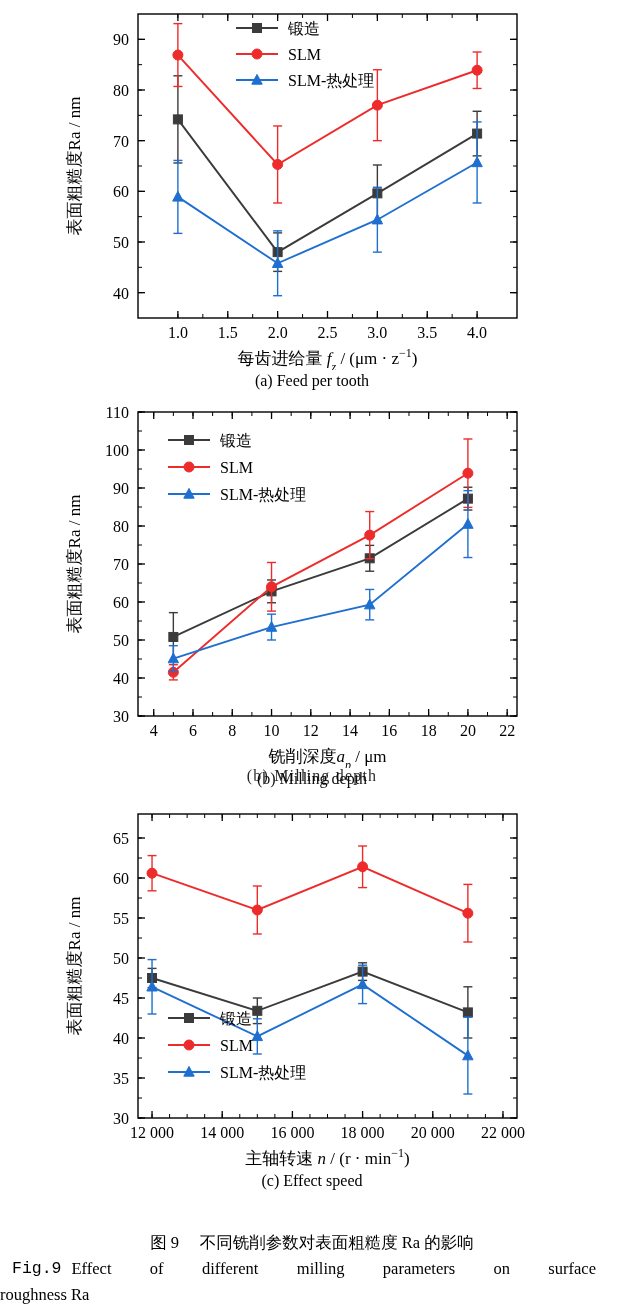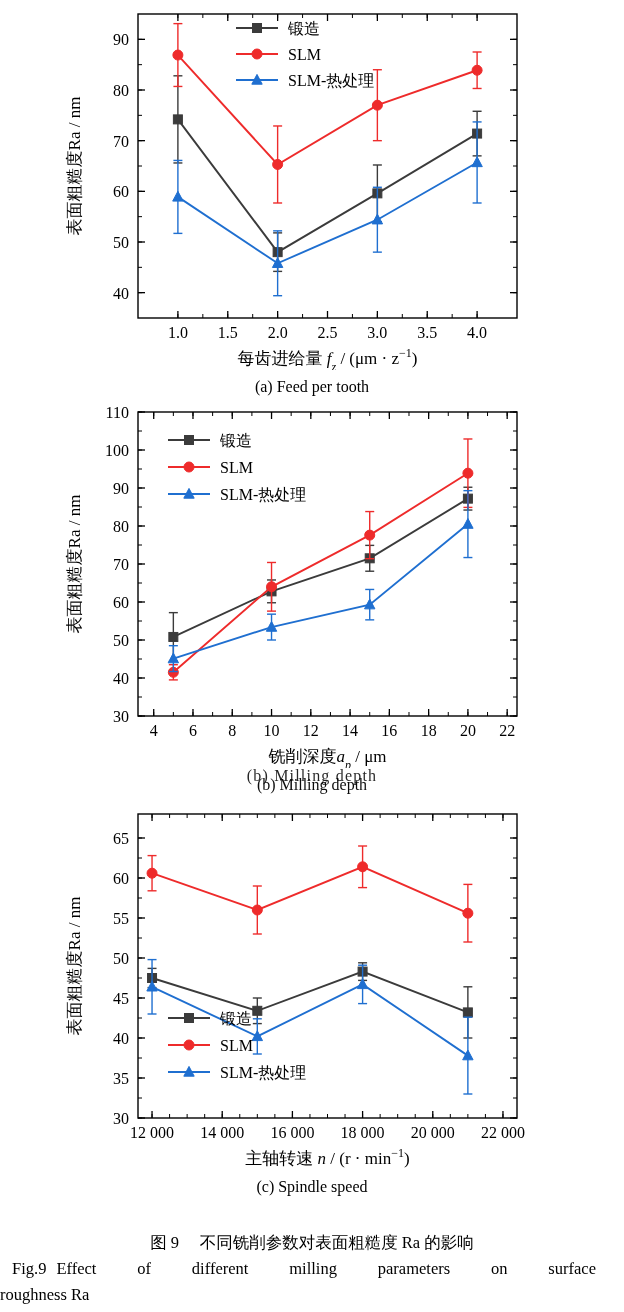--- a/index.html
+++ b/index.html
@@ -39,40 +39,40 @@
   .legend-label {
     font-family: "Liberation Serif", serif;
     font-size: 16px;
     fill: #000;
   }
   .subcap {
     text-align: center;
     font-family: "Liberation Serif", serif;
     font-size: 16px;
     color: #000;
-    margin-top: 8px;
+    margin-top: 2px;
   }
   .caption-block {
     position: absolute;
     left: 0;
     width: 624px;
     bottom: 4px;
     font-family: "Liberation Serif", serif;
     font-size: 16.5px;
     line-height: 26px;
     color: #000;
   }
   .cap-line1 {
     text-align: center;
   }
   .cap-line2 {
     display: flex;
     padding-left: 12px;
   }
-  .cap-line2 .lbl { white-space: nowrap; padding-right: 10px; }
+  .cap-line2 .lbl { white-space: nowrap; padding-right: 10px; font-family: Liberation Mono, monospace; }
   .cap-line2 .txt {
     flex: 1;
     text-align: justify;
     text-align-last: justify;
     padding-right: 28px;
   }
   .cap-line3 {
   }
   .overlap-cap {
     position: absolute;
@@ -640,21 +640,21 @@
           <line x1="168" y1="245" x2="210" y2="245" stroke="#ee2b2b" stroke-width="1.9"></line>
           <circle cx="189" cy="245" r="5" fill="#ee2b2b" stroke="#ee2b2b"></circle>
           <text x="220" y="251" class="legend-label">SLM</text>
           <line x1="168" y1="272" x2="210" y2="272" stroke="#1f6fd0" stroke-width="1.9"></line>
           <polygon points="189,266.4 194.2,276.2 183.8,276.2" fill="#1f6fd0" stroke="#1f6fd0"></polygon>
           <text x="220" y="278" class="legend-label">SLM-热处理</text>
         </g>
         <text x="80" y="166" class="axis-label" text-anchor="middle" transform="rotate(-90 80 166)">表面粗糙度Ra / nm</text>
         <text x="327.5" y="364" class="axis-label" text-anchor="middle"><tspan>主轴转速 </tspan><tspan font-style="italic">n</tspan><tspan> / (r · min</tspan><tspan baseline-shift="super" font-size="12">−1</tspan><tspan>)</tspan></text>
       </svg>
-    <div class="subcap">(c) Spindle speed</div>
+    <div class="subcap">(c) Effect speed</div>
   </div>
 
   <div class="caption-block">
     <div class="cap-line1">
       <span>图 9</span>
       &nbsp;&nbsp;&nbsp;
       <span>不同铣削参数对表面粗糙度 Ra 的影响</span>
     </div>
     <div class="cap-line2">
       <span class="lbl">Fig.9</span>

